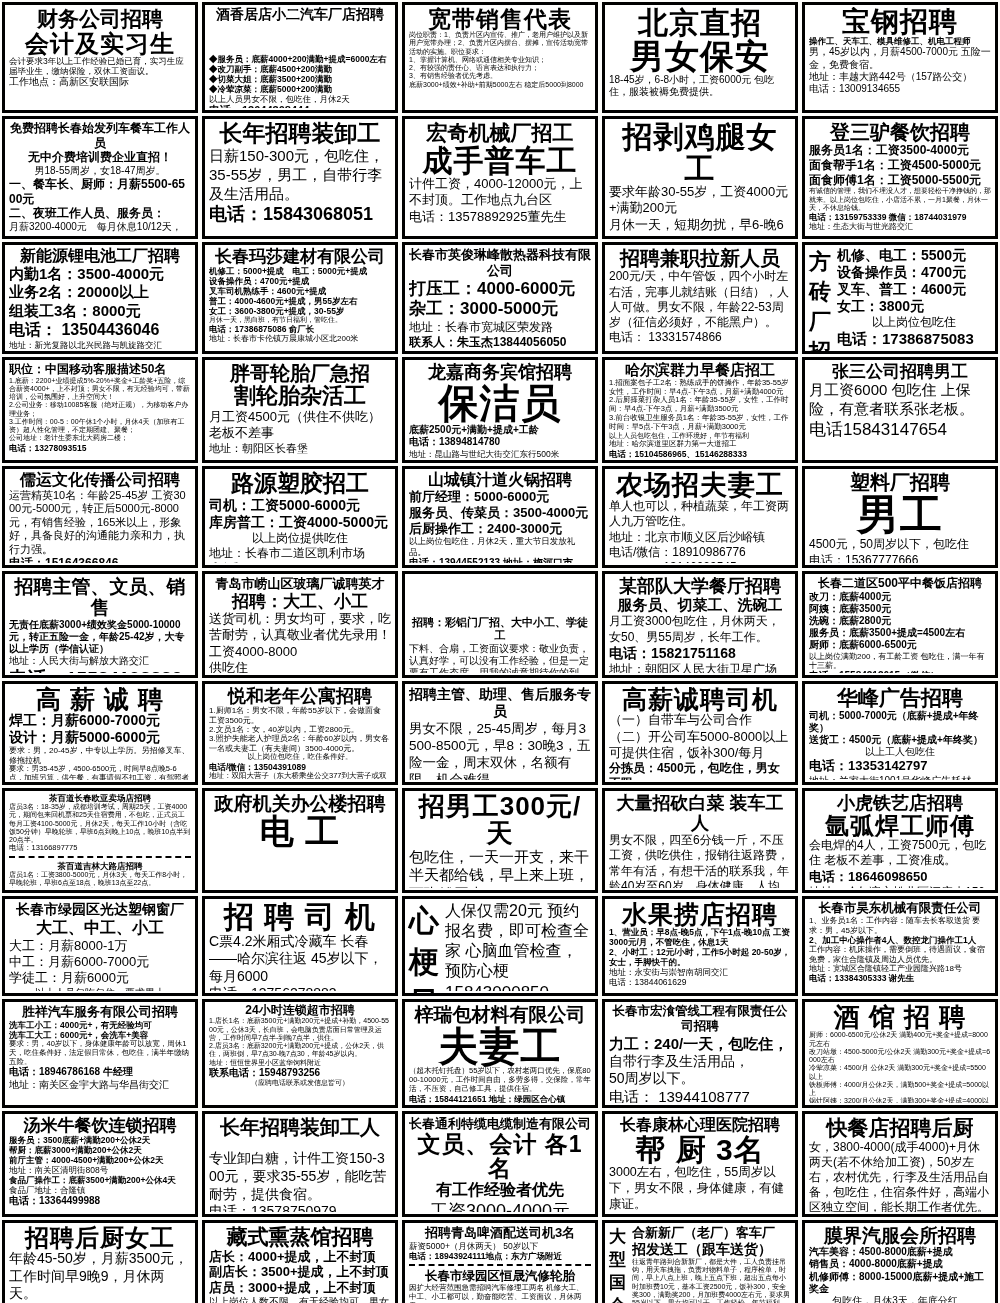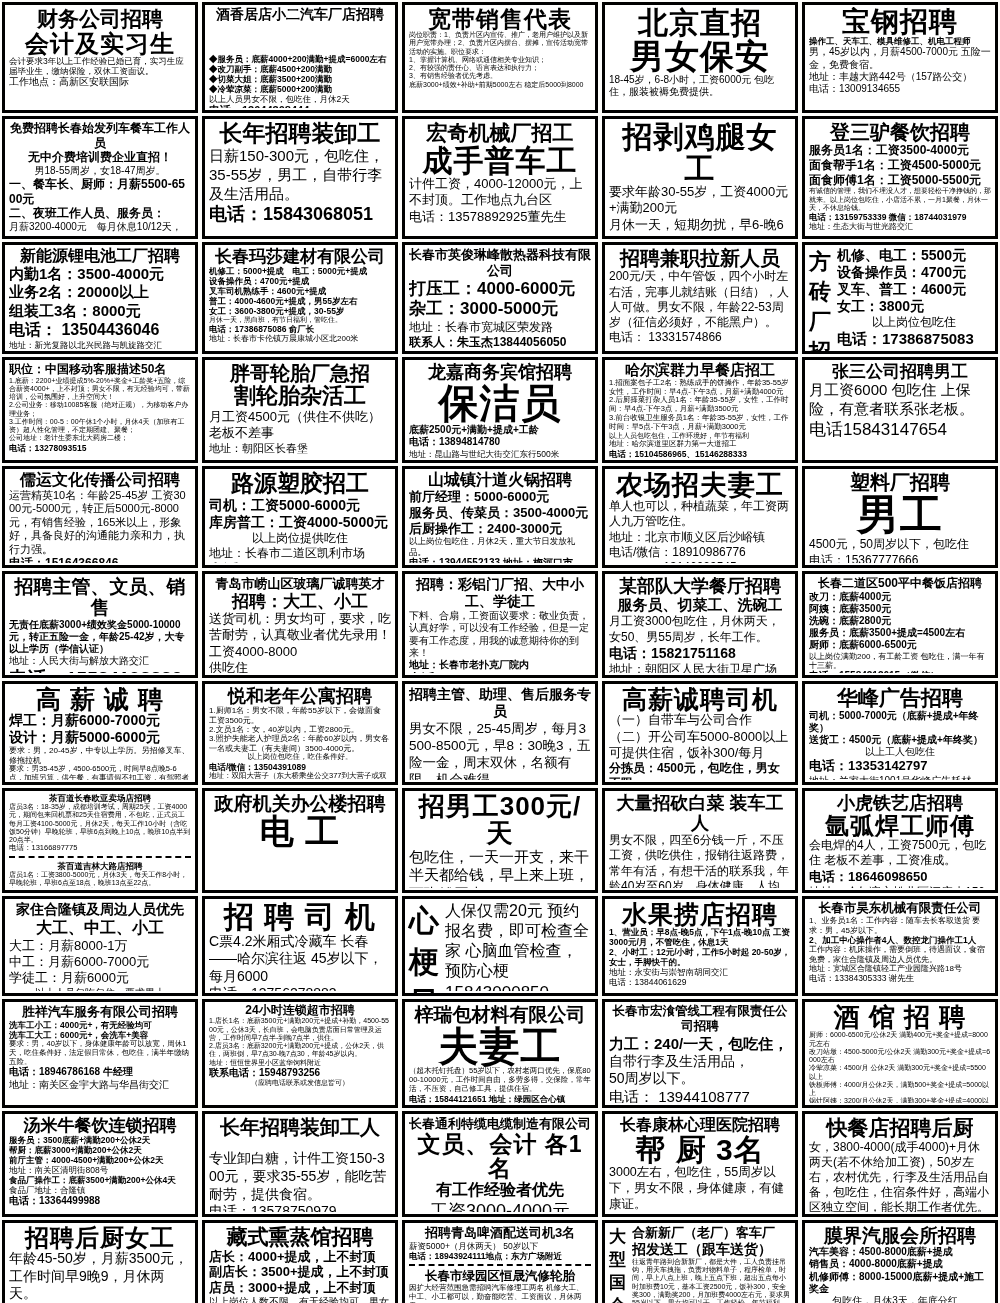--- a/index.html
+++ b/index.html
@@ -282,21 +282,21 @@
       <div class="ad">
         <div class="ad-body">
           <div class="ln b ctr" style="font-size: 13px;">青岛市崂山区玻璃厂诚聘英才</div>
           <div class="ln h1" style="font-size: 17px;">招聘：大工、小工</div>
           <div class="ln t" style="font-size: 13px;">送货司机：男女均可，要求，吃苦耐劳，认真敬业者优先录用！工资4000-8000</div>
           <div class="ln t" style="font-size: 13px;">供吃住</div>
         </div>
       </div>
       <div class="ad">
         <div class="ad-body">
-          <div class="ln b ctr" style="font-size: 14px;">招聘：彩铝门厂招、大中小工、学徒工</div>
+          <div class="ln b ctr" style="font-size: 11px; margin-top: 40px;">招聘：彩铝门厂招、大中小工、学徒工</div>
           <div class="ln s" style="font-size: 10px;">下料、合扇，工资面议要求：敬业负责，认真好学，可以没有工作经验，但是一定要有工作态度，用我的诚意期待你的到来！</div>
           <div class="ln s" style="font-weight: bold;">地址：长春市老扑克厂院内</div>
           <div class="ln tel" style="font-size: 13px;">电话：15590059355</div>
         </div>
       </div>
       <div class="ad">
         <div class="ad-body">
           <div class="ln h1" style="font-size: 18px;">某部队大学餐厅招聘</div>
           <div class="ln b ctr" style="font-size: 15px;">服务员、切菜工、洗碗工</div>
           <div class="ln t" style="font-size: 12px;">月工资3000包吃住，月休两天，女50、男55周岁，长年工作。</div>
@@ -401,21 +401,21 @@
           <div class="ln h2" style="font-size: 24px;">氩弧焊工师傅</div>
           <div class="ln t" style="font-size: 12px;">会电焊的4人，工资7500元，包吃住 老板不差事，工资准成。</div>
           <div class="ln tel" style="font-size: 13px;">电话：18646098650</div>
           <div class="ln t" style="font-size: 12px;">地址：哈尔滨市松北区江康杰1503</div>
         </div>
       </div>
     </div>
     <div class="row" style="height: 100px;">
       <div class="ad">
         <div class="ad-body">
-          <div class="ln b ctr" style="font-size: 14px;">家住合隆镇及周边人员优先</div>
+          <div class="ln b ctr" style="font-size: 14px;">长春市绿园区光达塑钢窗厂</div>
           <div class="ln b ctr" style="font-size: 16px;">大工、中工、小工</div>
           <div class="ln t" style="font-size: 13px;">大工：月薪8000-1万</div>
           <div class="ln t" style="font-size: 13px;">中工：月薪6000-7000元</div>
           <div class="ln t" style="font-size: 13px;">学徒工：月薪6000元</div>
           <div class="ln s ctr">以上人员包吃包住，要求男士</div>
         </div>
       </div>
       <div class="ad">
         <div class="ad-body">
           <div class="ln h2" style="font-size: 30px;">招 聘 司 机</div>
@@ -443,21 +443,21 @@
           <div class="ln xs">电话：13844061629</div>
         </div>
       </div>
       <div class="ad">
         <div class="ad-body">
           <div class="ln b ctr" style="font-size: 12.5px;">长春市昊东机械有限责任公司</div>
           <div class="ln xs" style="font-size: 8px;">1、业务员1名：工作内容：随车去长客取送货 要求：男，45岁以下。</div>
           <div class="ln xs" style="font-weight: bold;">2、加工中心操作者4人、数控龙门操作工1人</div>
           <div class="ln xs" style="font-size: 8px;">工作内容：机床操作，需要倒班，待遇面议，食宿免费，家住合隆镇及周边人员优先。</div>
           <div class="ln xs" style="font-size: 8px;">地址：宽城区合隆镇轻工产业园隆兴路18号</div>
-          <div class="ln xs" style="font-weight: normal;">电话：13384305333 谢先生</div>
+          <div class="ln xs" style="font-weight: bold;">电话：13384305333 谢先生</div>
         </div>
       </div>
     </div>
     <div class="row" style="height: 109px;">
       <div class="ad">
         <div class="ad-body">
           <div class="ln b ctr" style="font-size: 13px;">胜祥汽车服务有限公司招聘</div>
           <div class="ln xs" style="font-weight: bold;">洗车工小工：4000元+，有无经验均可</div>
           <div class="ln xs" style="font-weight: bold;">洗车工大工：6000元+，会洗车+美容</div>
           <div class="ln xs" style="font-size: 7.5px;">要求：男，40岁以下，身体健康年龄可以放宽，周休1天，吃住条件好，法定假日常休，包吃住，满半年缴纳五险。</div>

